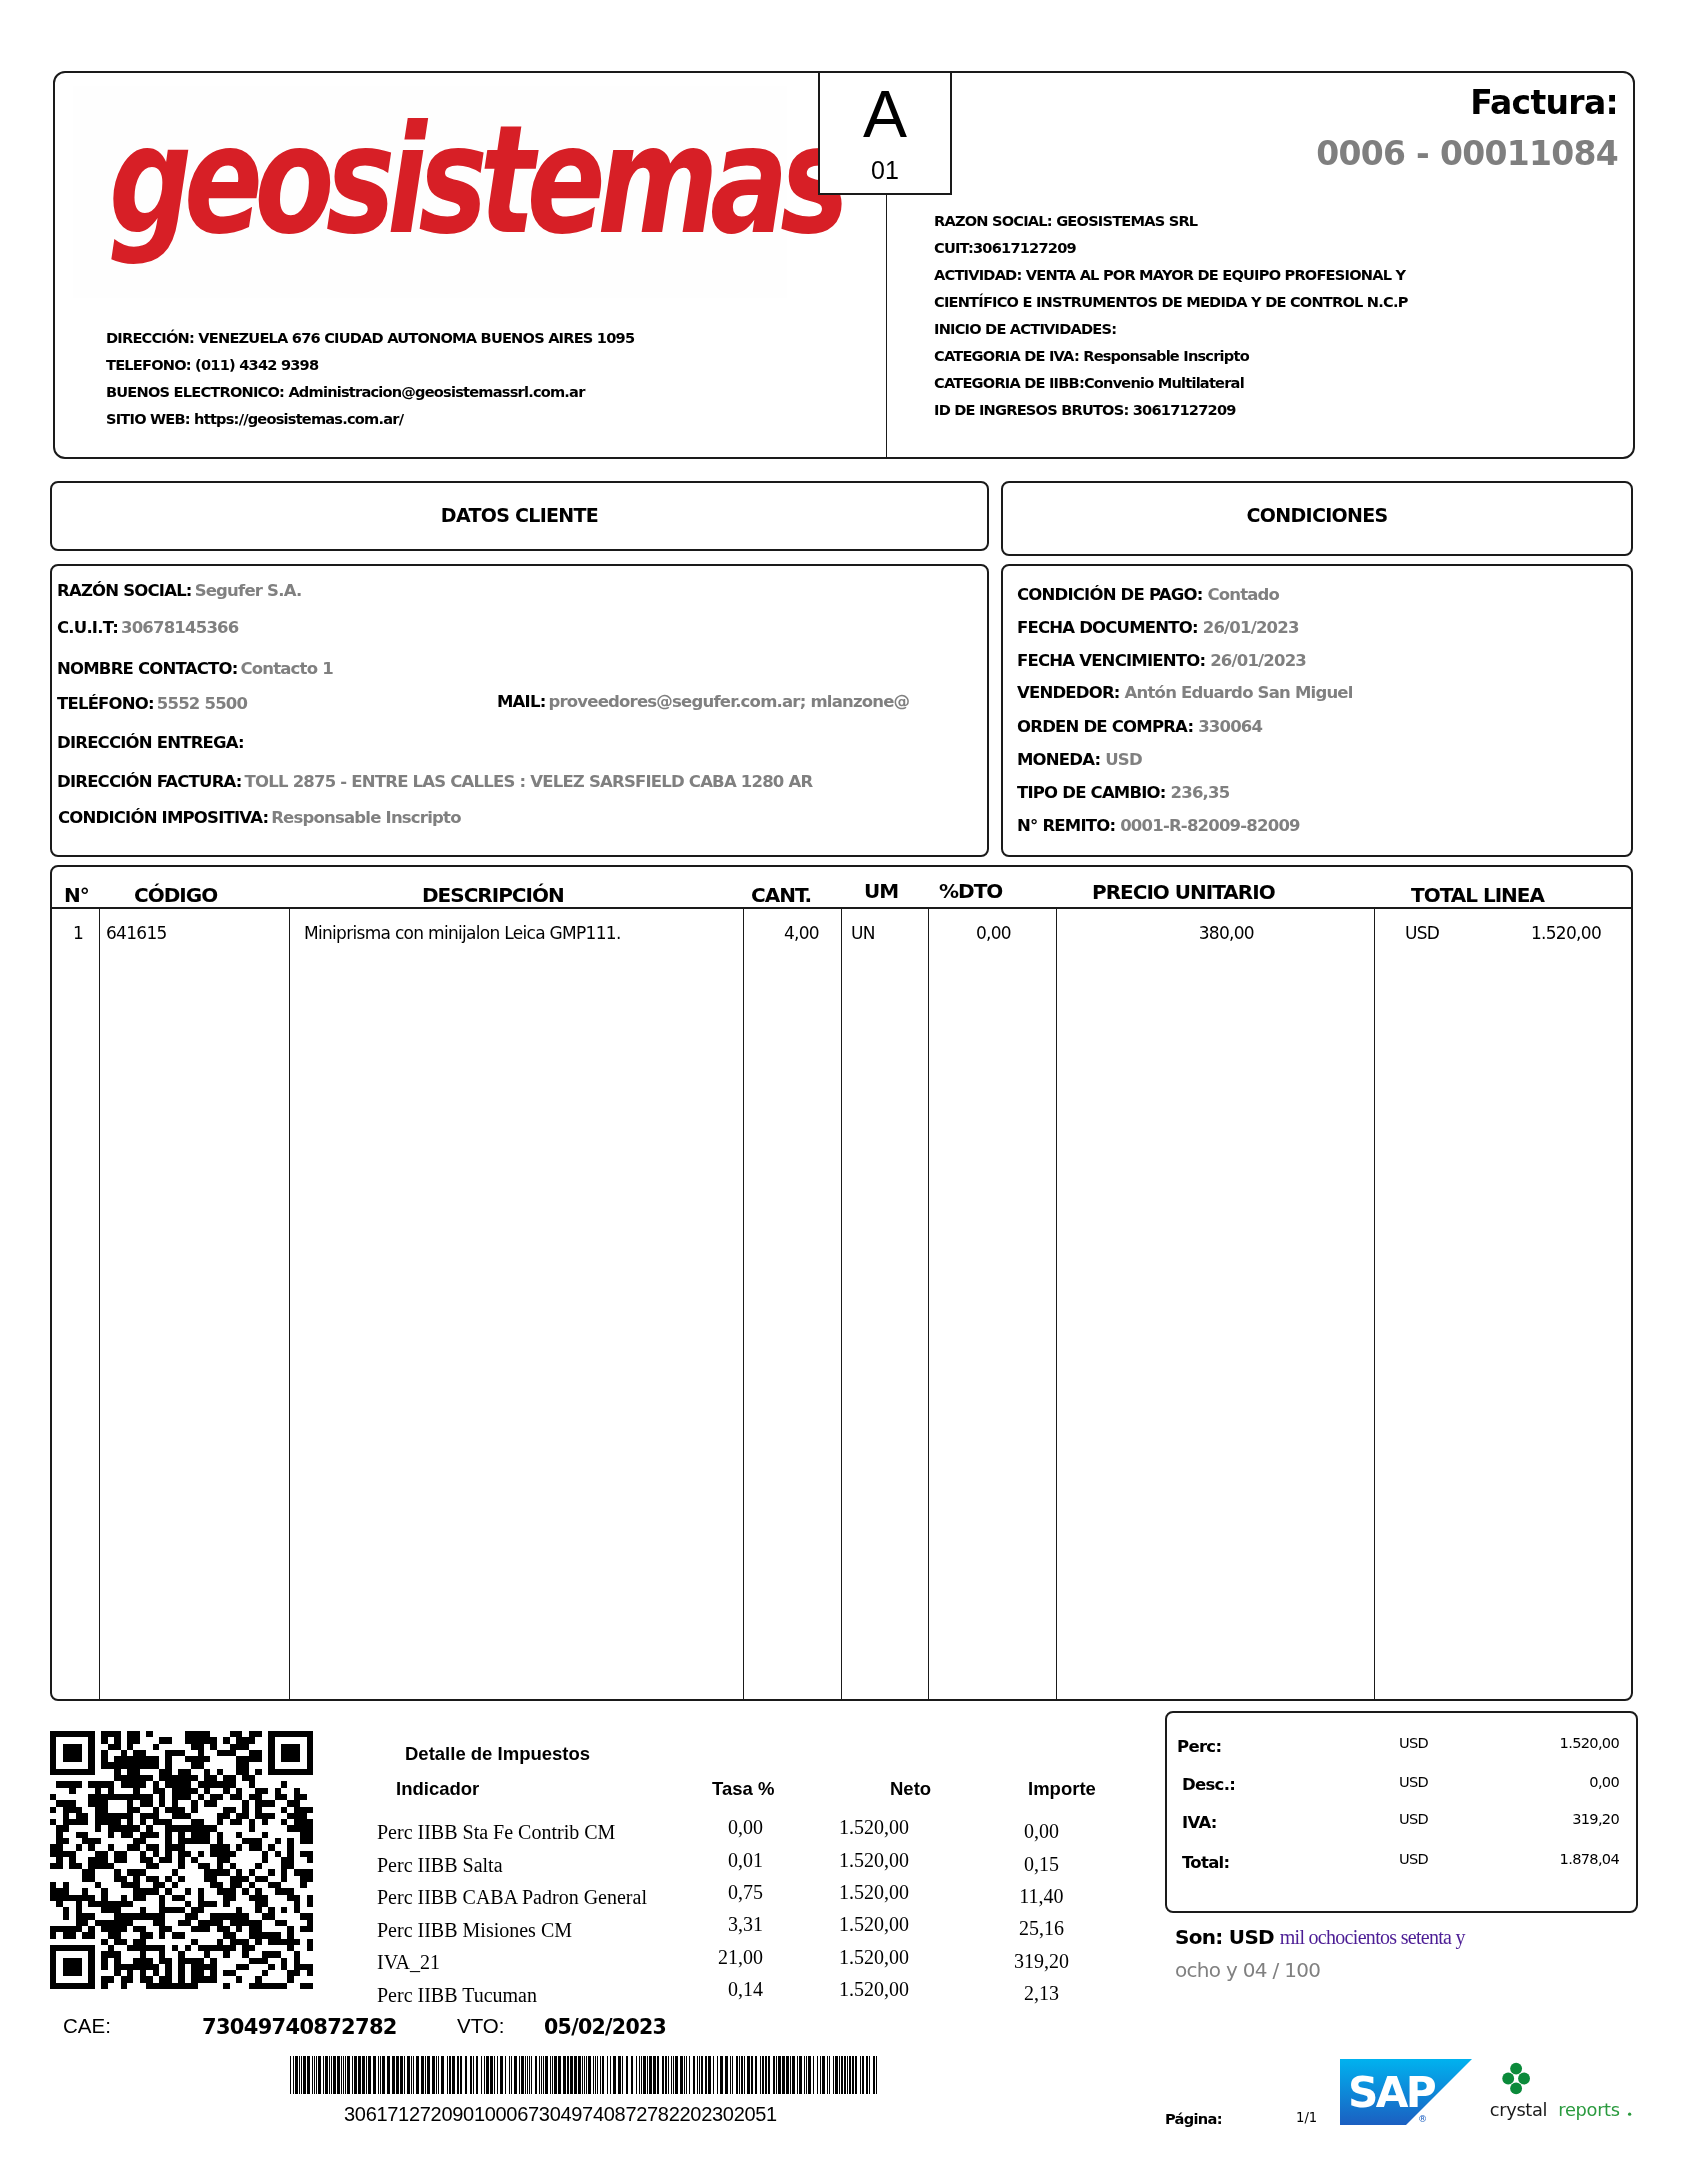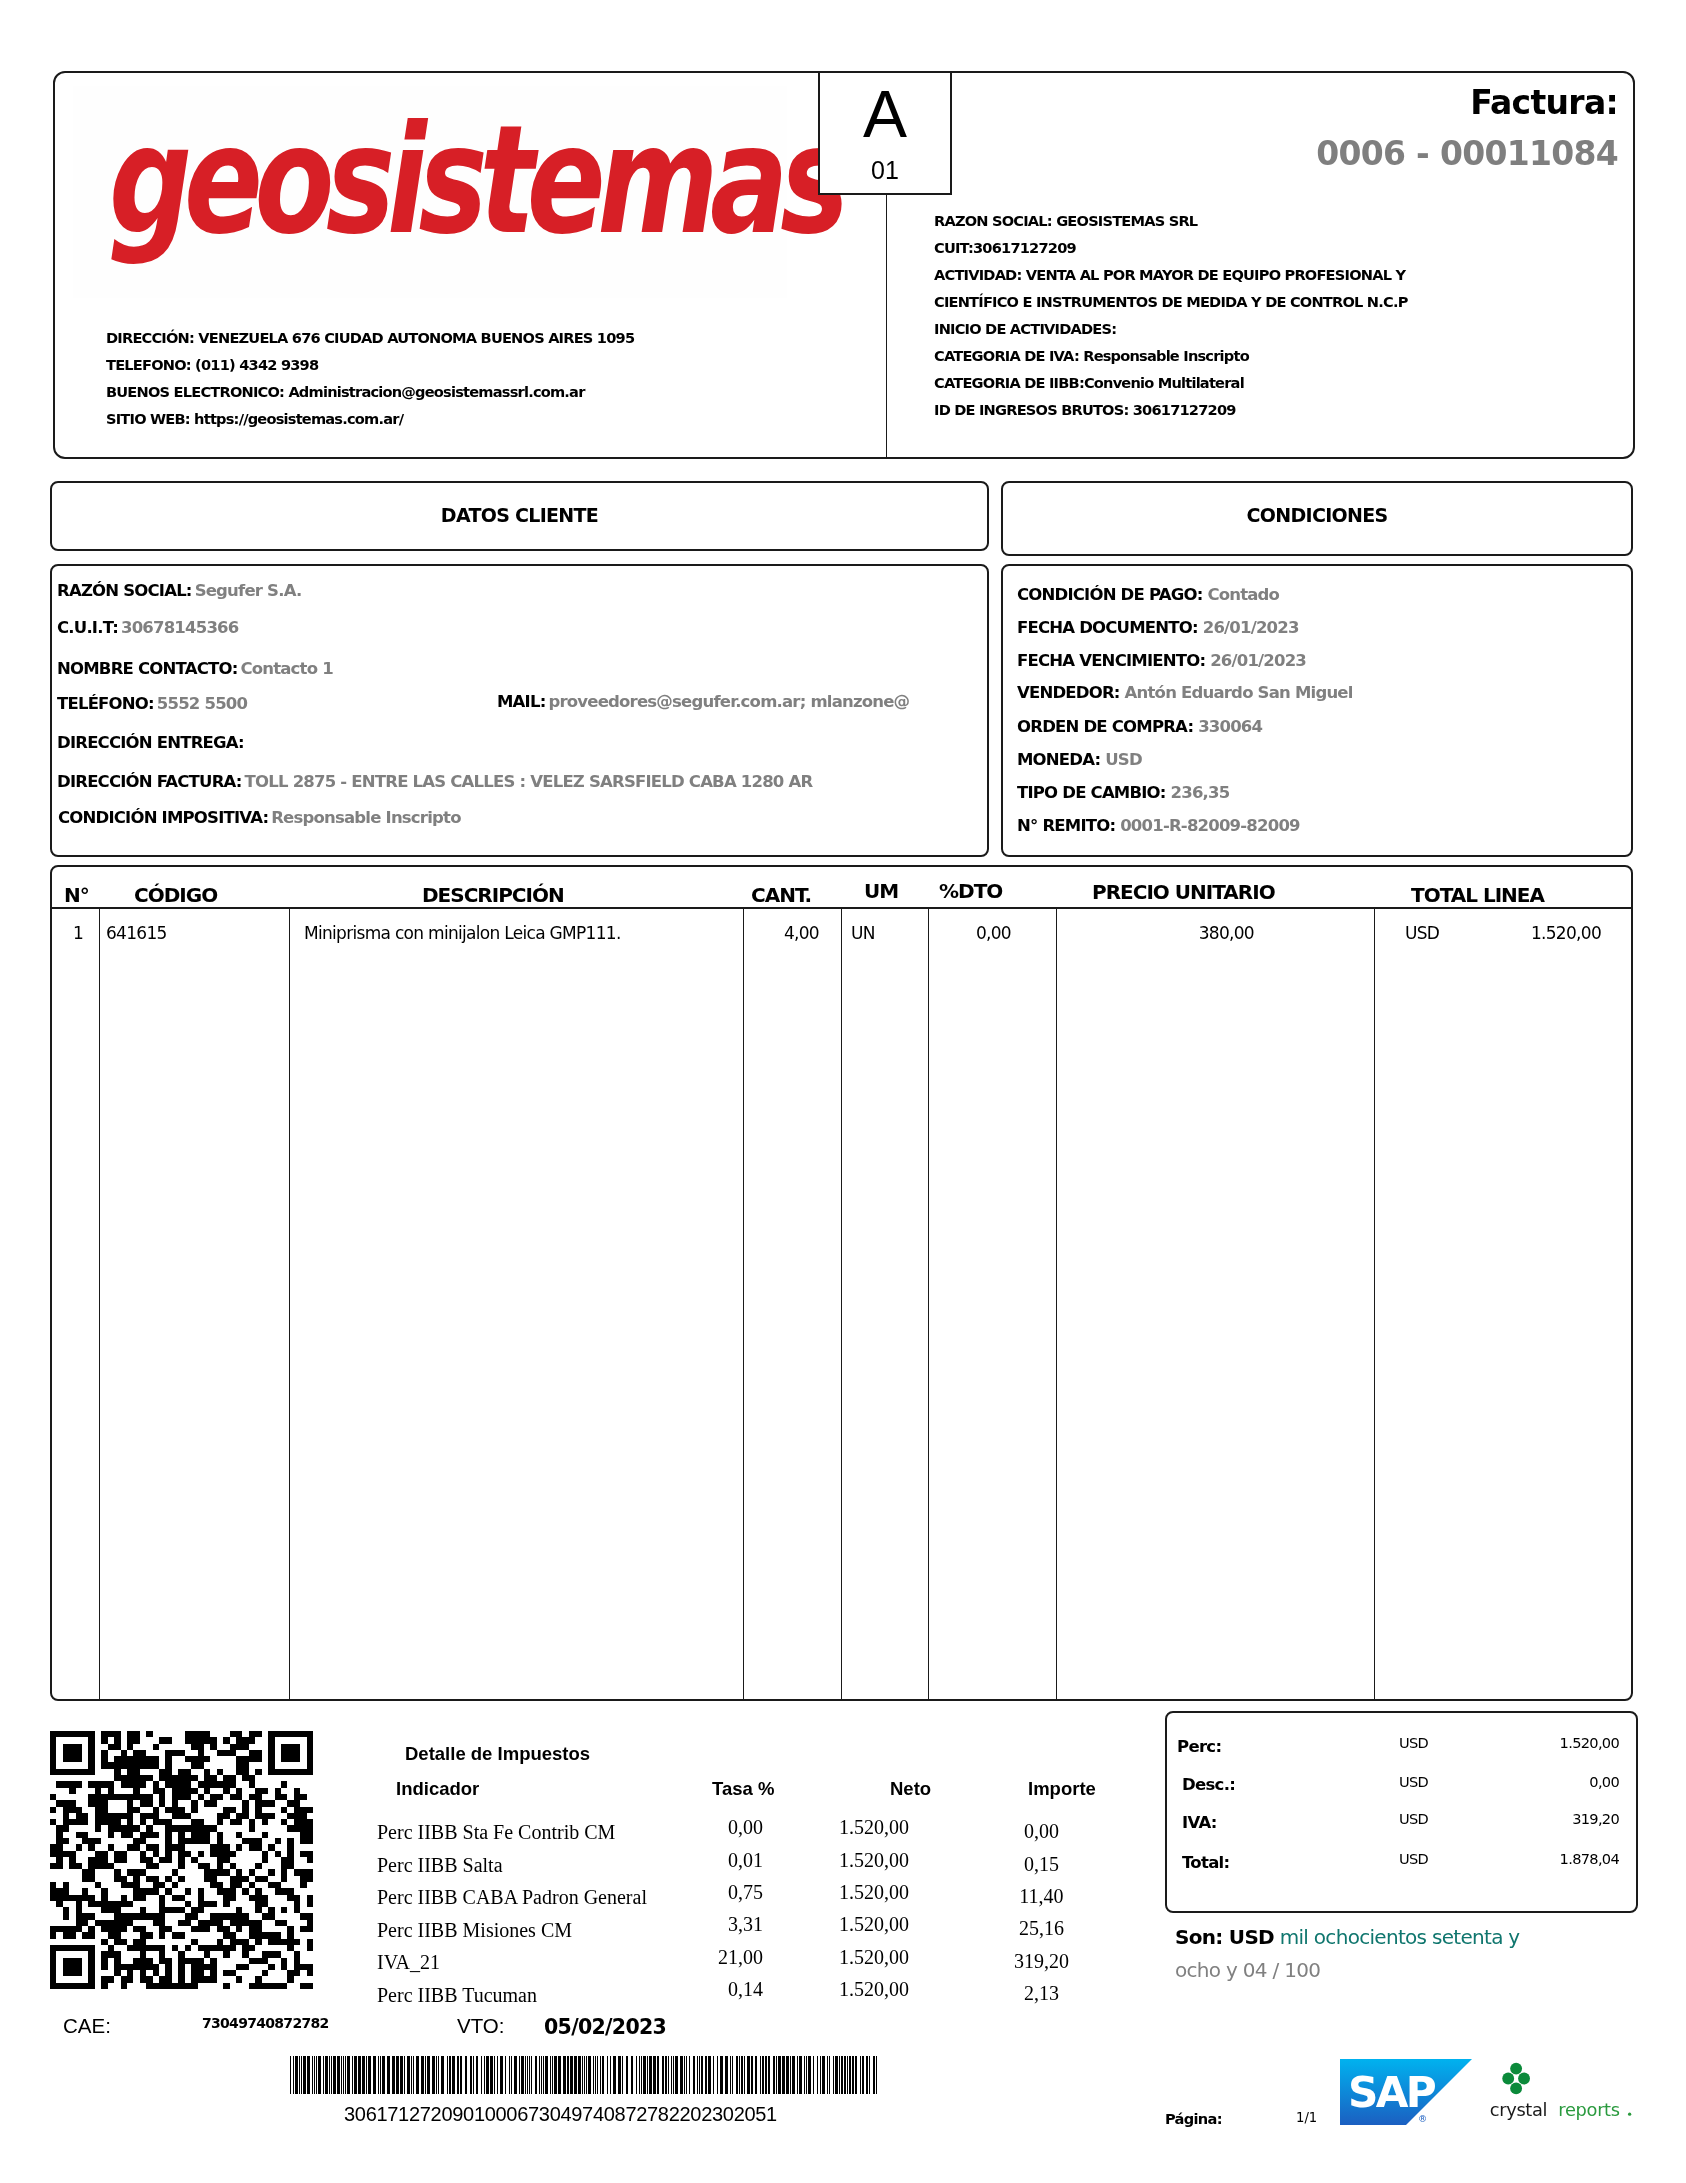--- a/index.html
+++ b/index.html
@@ -994,26 +994,26 @@
     </div>
     <div style="position:absolute; left:0; top:0;">
       <div class="tot-l" style="left:1182px; top:1853px;">Total:</div>
       <div class="tot-c" style="left:1399px; top:1850px;">USD</div>
       <div class="tot-v" style="left:1421px; top:1850px;">1.878,04</div>
     </div>
   </div>
 
 <div class="abs" style="left:1175px; top:1921px; width:397px; font-family:'DejaVu Sans', sans-serif; font-size:20px; letter-spacing:-0.7px; line-height:33px;">
   <span style="font-weight:bold; color:#000;">Son: USD</span>
-  <span style="color:#0f766e;">mil ochocientos setenta y</span><br>
+  <span style="color:#4c1d95;font-family:Liberation Serif, serif;">mil ochocientos setenta y</span><br>
   <span style="color:#808080;">ocho y 04 / 100</span>
 </div>
 
 <div class="abs" style="left:63px; top:2014px; font-family:'Liberation Sans', sans-serif; font-size:20.5px;">CAE:</div>
-<div class="abs cond" style="left:202px; top:2015px; font-size:14px;text-align:center;">73049740872782</div>
+<div class="abs cond" style="left:202px; top:2015px; font-size:21px;text-align:center;">73049740872782</div>
 <div class="abs" style="left:457px; top:2014px; font-family:'Liberation Sans', sans-serif; font-size:20.5px;">VTO:</div>
 <div class="abs cond" style="left:544px; top:2015px; font-size:20.5px;">05/02/2023</div>
 
 <div class="abs" style="left:287px; top:2056px; width:595px; height:38px;">
   <svg id="barcode-svg" width="595" height="38" shape-rendering="crispEdges" viewBox="0 0 900 58">
       <rect x="0.0" y="0" width="1.6" height="58" fill="#000"></rect>
       <rect x="5.1" y="0" width="1.6" height="58" fill="#000"></rect>
       <rect x="8.3" y="0" width="4.2" height="58" fill="#000"></rect>
       <rect x="14.1" y="0" width="1.6" height="58" fill="#000"></rect>
       <rect x="17.3" y="0" width="1.6" height="58" fill="#000"></rect>

